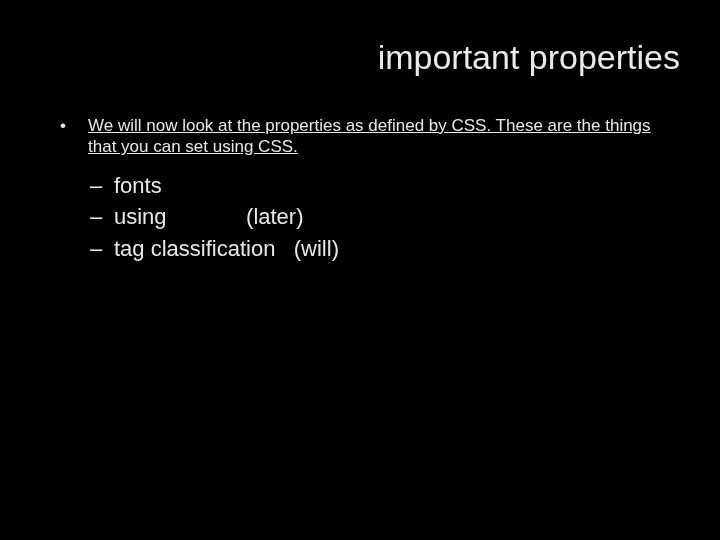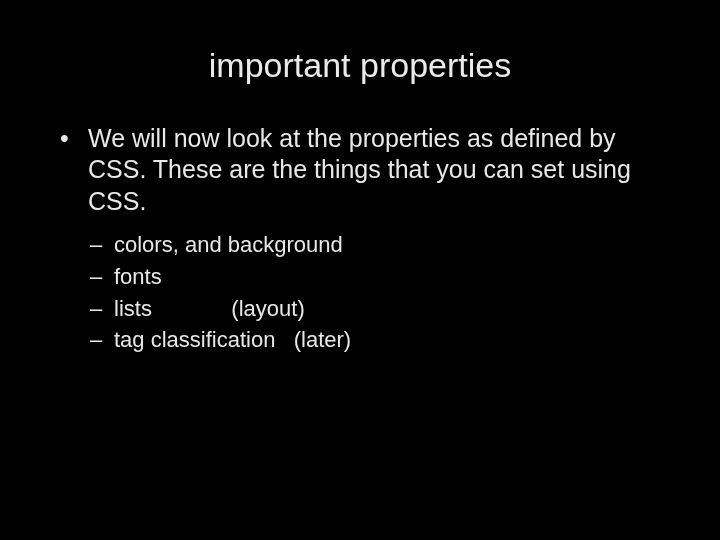--- a/index.html
+++ b/index.html
@@ -12,32 +12,33 @@
     font-family: Arial, Helvetica, sans-serif;
     overflow: hidden;
   }
   .slide {
     width: 720px;
     height: 540px;
     box-sizing: border-box;
     padding: 20px 40px 40px 40px;
   }
   .title {
-    text-align: center;
+    text-align: right;
     font-size: 34px;
-    margin: 26px 0 38px 0;
+    margin: 18px 0 38px 0;
     font-weight: normal;
     color: #eaeaea;
   }
   ul.bullets {
     list-style: none;
     padding: 0;
     margin: 0 0 12px 20px;
-    font-size: 25px;
+    font-size: 17px;
     line-height: 1.25;
+    text-decoration: underline;
   }
   ul.bullets > li {
     position: relative;
     padding-left: 28px;
     margin-bottom: 4px;
   }
   ul.bullets > li::before {
     content: "•";
     position: absolute;
     left: 0;
@@ -66,18 +67,17 @@
 <body>
 
 <div class="slide">
   <h1 class="title">important properties</h1>
 
   <ul class="bullets">
     <li>We will now look at the properties as defined by CSS. These are the things that you can set using CSS.</li>
   </ul>
 
   <ul class="dashes">
-    <li>colors, and background</li>
     <li>fonts</li>
-    <li>lists             (layout)</li>
-    <li>tag classification   (later)</li>
+    <li>using             (later)</li>
+    <li>tag classification   (will)</li>
   </ul>
 </div>
 
 </body></html>

